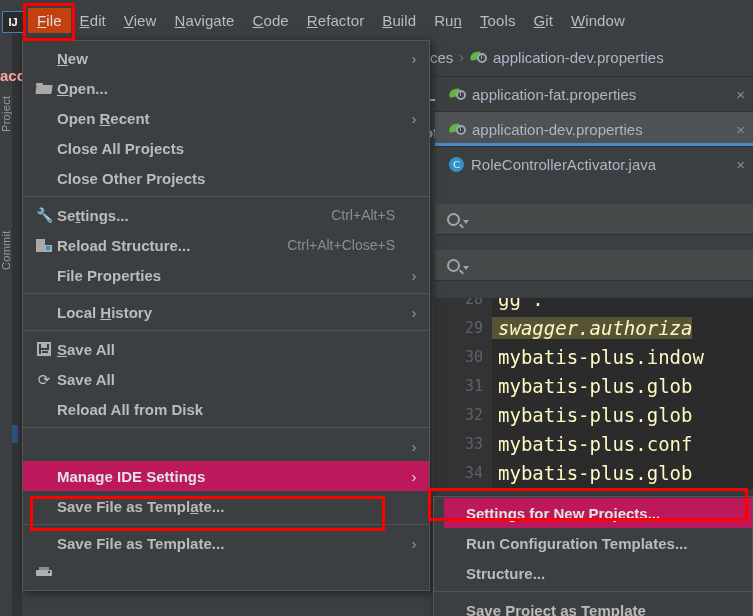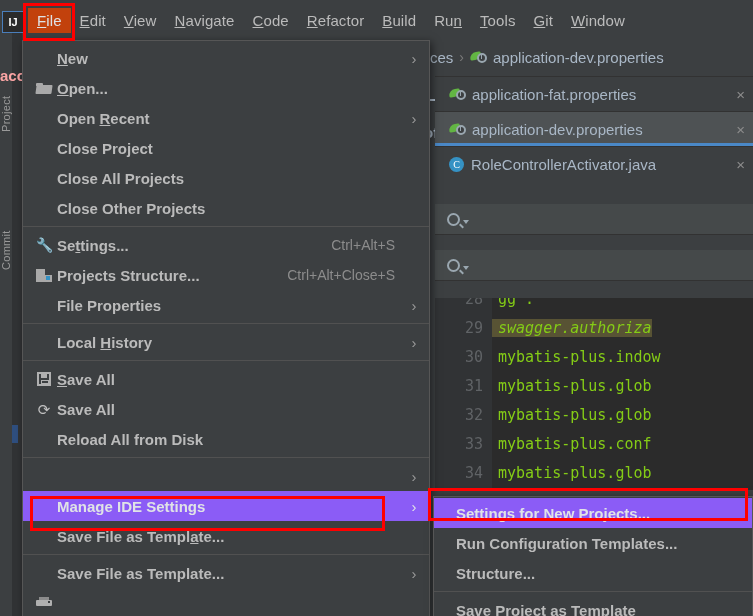--- a/index.html
+++ b/index.html
@@ -97,21 +97,21 @@
 
   
   .codepane{position:absolute;left:435px;top:298px;width:318px;height:192px;background:#2b2b2b;overflow:hidden;}
   .gutter{position:absolute;left:0;top:0;width:57px;height:200px;background:#313335;}
   .code-row{position:relative;height:29px;display:flex;align-items:center;}
   .lineno{
     width:57px;text-align:right;padding-right:9px;box-sizing:border-box;
     color:#606366;font-family:"DejaVu Sans Mono", monospace;font-size:15px;
   }
   .codetext{
-    color:#84cc16;font-family:"DejaVu Sans Mono", monospace;font-size:15px;white-space:nowrap;padding-left:6px;
+    color:#fef9c3;font-family:"DejaVu Sans Mono", monospace;font-size:19px;white-space:nowrap;padding-left:6px;
   }
   .codetext.hl{background:#585334;font-style:italic;}
   .code-clip{position:absolute;left:0;top:-14px;width:318px;}
 
   
   .leftstrip{position:absolute;left:0;top:33px;width:22px;height:583px;background:#3c3f41;}
   .vtab{
     position:absolute;left:0;width:22px;color:#9a9a9a;font-size:11px;
     writing-mode:vertical-rl;text-orientation:mixed;transform:rotate(180deg);
     letter-spacing:.3px;text-align:center;
@@ -126,21 +126,21 @@
   
   .menu-popup{
     position:absolute;left:22px;top:40px;width:408px;
     background:#3c3f41;border:1px solid #565656;box-shadow:2px 2px 8px rgba(0,0,0,.5);
     padding:2px 0;box-sizing:border-box;
   }
   .mi{
     position:relative;display:flex;align-items:center;height:30px;
     color:#bbbbbb;font-size:15px;padding:0 10px 0 8px;white-space:nowrap;
   }
-  .mi.sel{background:#8b5cf6;color:#e0e3e6;}
+  .mi.sel{background:#be185d;color:#e0e3e6;}
   .mi .mi-icon{width:26px;flex:none;display:flex;align-items:center;justify-content:center;}
   .mi .mi-label{flex:1;font-weight:bold;}
   .mi .mi-short{color:#8c8c8c;font-size:14px;margin-left:16px;}
   .mi .mi-arrow{color:#9a9a9a;font-size:15px;margin-left:14px;width:10px;text-align:center;}
   .mi.sel .mi-arrow{color:#e0e3e6;}
   .mi .acc{text-decoration:underline;}
   .sep{height:1px;background:#515151;margin:3px 0;}
 
   
   .ico-folder{width:16px;height:12px;position:relative;}
@@ -166,21 +166,21 @@
   .ico-print .body{position:absolute;left:0;top:3px;width:16px;height:6px;background:#b0b0b0;border-radius:1px;}
   .ico-print .top{position:absolute;left:3px;top:0;width:10px;height:3px;background:#8c8c8c;}
   .ico-print .dot{position:absolute;left:12px;top:4px;width:2px;height:2px;background:#3c3f41;}
 
   
   .submenu{
     position:absolute;left:433px;top:496px;width:320px;
     background:#3c3f41;border:1px solid #565656;box-shadow:2px 2px 8px rgba(0,0,0,.5);
     padding:1px 0;box-sizing:border-box;
   }
-  .submenu .mi{padding-left:22px;}
+  .submenu .mi{padding-left:22px;margin-left:10px;}
 </style>
 </head>
 <body>
 
 <div id="app">
 
   <div class="leftstrip"></div>
   <div class="leftnarrow"></div>
   <div class="vtab" style="top:78px;height:72px;">Project</div>
   <div class="vtab" style="top:215px;height:70px;">Commit</div>
@@ -301,25 +301,20 @@
       <span class="mi-label"><span class="acc">O</span>pen...</span>
       <span class="mi-arrow"></span>
     </div>
 
     <div class="mi">
       <span class="mi-icon"></span>
       <span class="mi-label">Open <span class="acc">R</span>ecent</span>
       <span class="mi-arrow">›</span>
     </div>
 
-    <div class="mi">
-      <span class="mi-icon"></span>
-      <span class="mi-label">Close Project</span>
-      <span class="mi-arrow"></span>
-    </div>
 
     <div class="mi">
       <span class="mi-icon"></span>
       <span class="mi-label">Close All Projects</span>
       <span class="mi-arrow"></span>
     </div>
 
     <div class="mi">
       <span class="mi-icon"></span>
       <span class="mi-label">Close Other Projects</span>
@@ -338,21 +333,21 @@
     </div>
 
     <div class="mi">
       <span class="mi-icon">
         <span class="ico-struct">
             <span class="b1"></span>
             <span class="b2"></span>
             <span class="d1"></span>
           </span>
       </span>
-      <span class="mi-label">Projects Structure...</span>
+      <span class="mi-label">Reload Structure...</span>
       <span class="mi-short">Ctrl+Alt+Close+S</span>
       <span class="mi-arrow"></span>
     </div>
 
     <div class="mi">
       <span class="mi-icon"></span>
       <span class="mi-label">File Properties</span>
       <span class="mi-arrow">›</span>
     </div>
 

